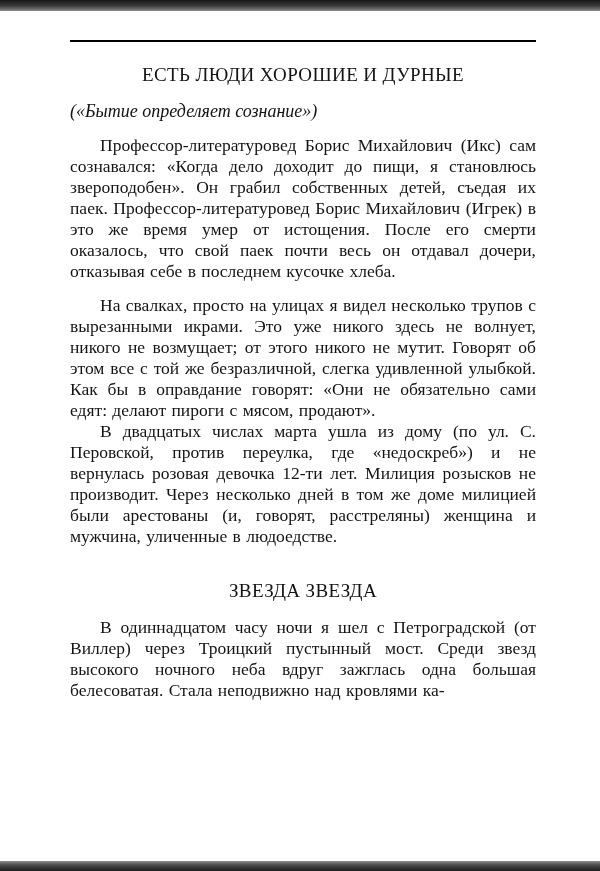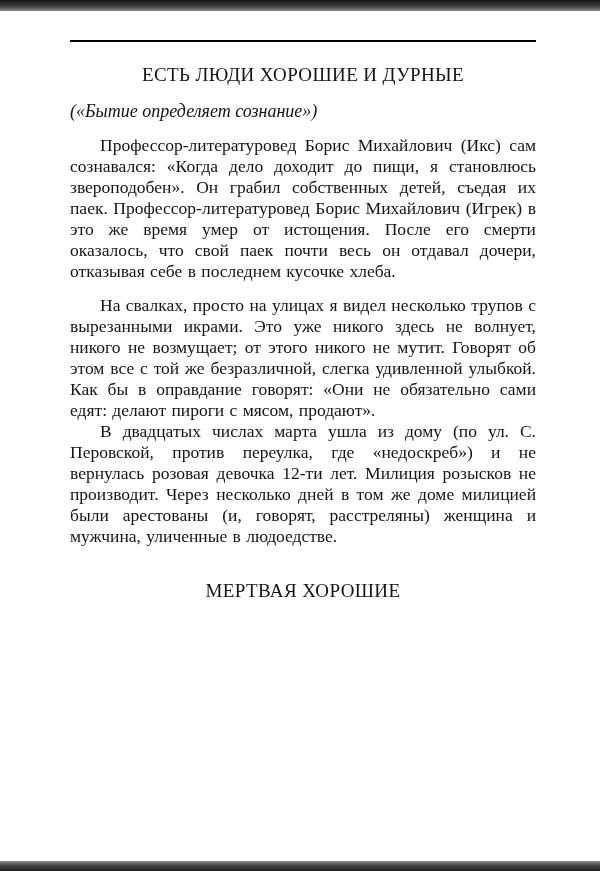--- a/index.html
+++ b/index.html
@@ -96,17 +96,20 @@
   <h2 class="section-subtitle">(«Бытие определяет сознание»)</h2>
   <div class="section-body">
     <p class="para">Профессор-литературовед Борис Михайлович (Икс) сам сознавался: «Когда дело доходит до пищи, я становлюсь звероподобен». Он грабил собственных детей, съедая их паек. Профессор-литературовед Борис Михайлович (Игрек) в это же время умер от истощения. После его смерти оказалось, что свой паек почти весь он отдавал дочери, отказывая себе в последнем кусочке хлеба.</p>
   </div>
 
   <div class="section-body">
     <p class="para">На свалках, просто на улицах я видел несколько трупов с вырезанными икрами. Это уже никого здесь не волнует, никого не возмущает; от этого никого не мутит. Говорят об этом все с той же безразличной, слегка удивленной улыбкой. Как бы в оправдание говорят: «Они не обязательно сами едят: делают пироги с мясом, продают».</p>
     <p class="para">В двадцатых числах марта ушла из дому (по ул. С. Перовской, против переулка, где «недоскреб») и не вернулась розовая девочка 12-ти лет. Милиция розысков не производит. Через несколько дней в том же доме милицией были арестованы (и, говорят, расстреляны) женщина и мужчина, уличенные в людоедстве.</p>
   </div>
 
-  <h1 class="section-title mid-title">МЕРТВАЯ ХОРОШИЕ</h1>
+  <h1 class="section-title mid-title">ЗВЕЗДА ЗВЕЗДА</h1>
+  <div class="section-body">
+    <p class="para">В одиннадцатом часу ночи я шел с Петроградской (от Виллер) через Троицкий пустынный мост. Среди звезд высокого ночного неба вдруг зажглась одна большая белесоватая. Стала неподвижно над кровлями ка-</p>
+  </div>
 
 </div>
 
 <div class="scan-edge bottom"></div>
 
 </body></html>

